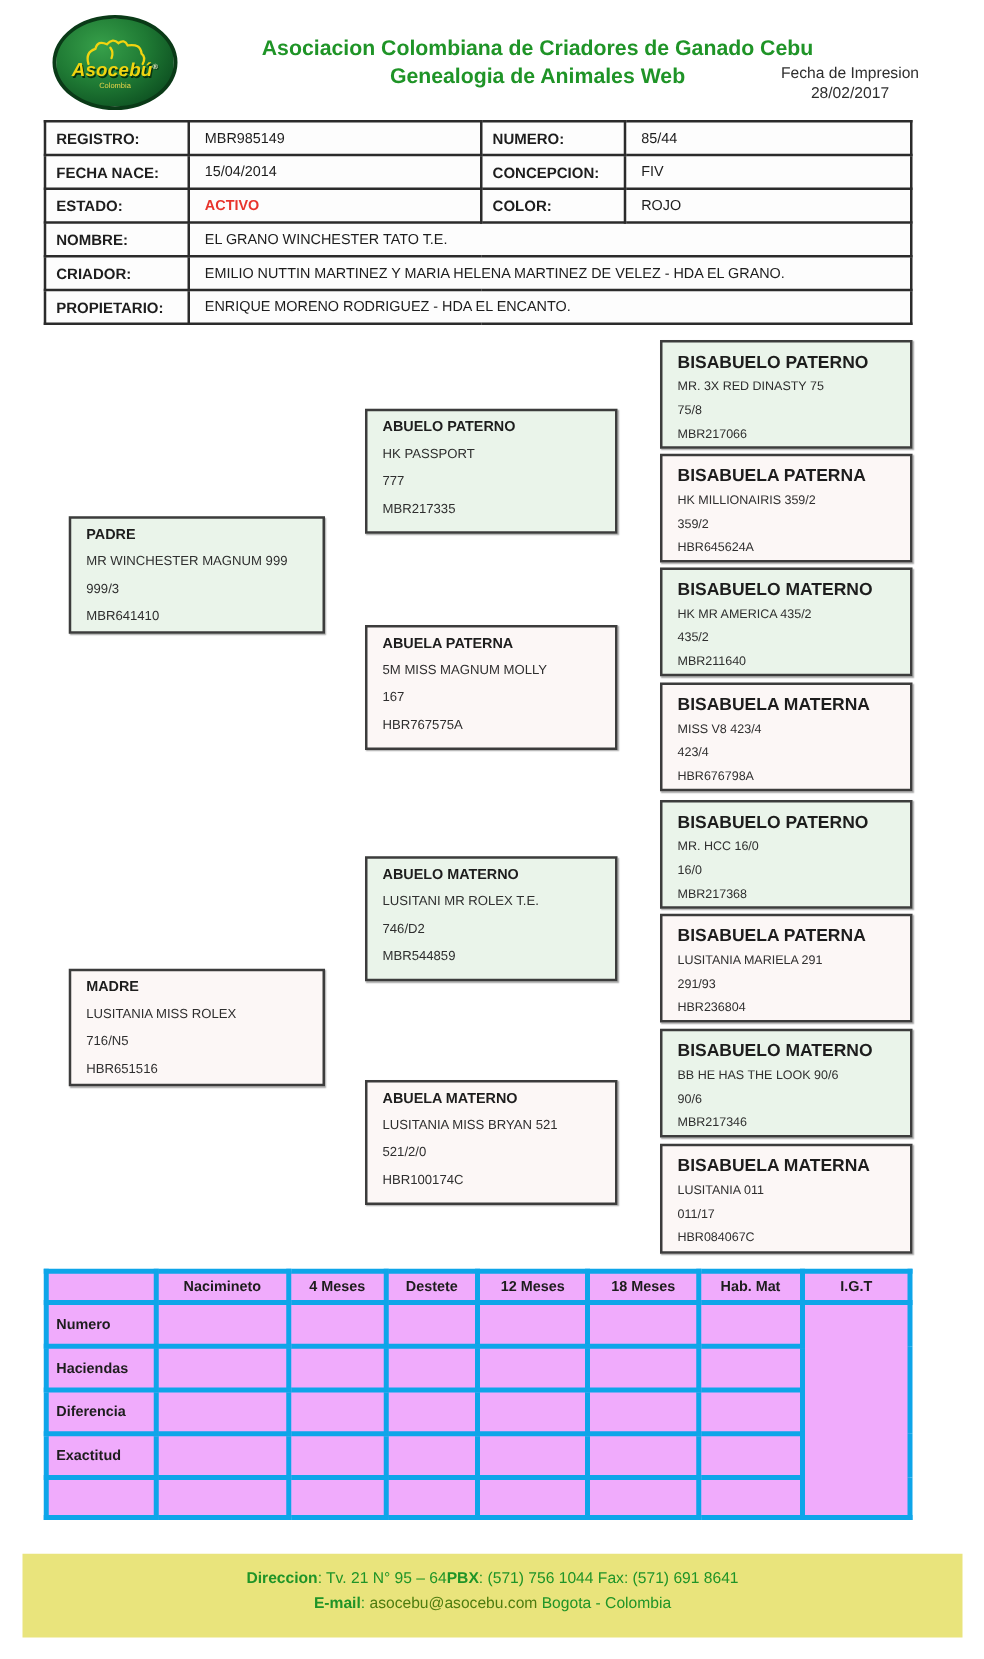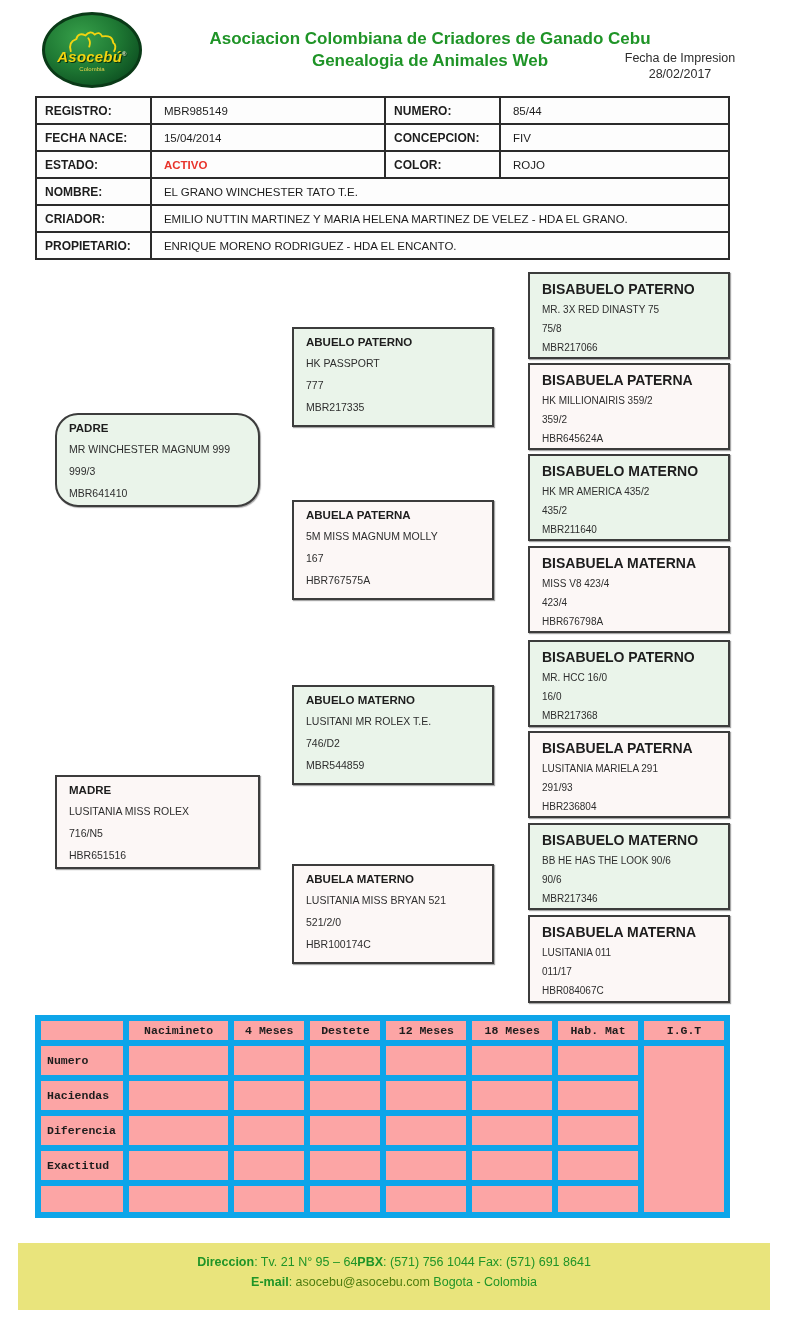--- a/index.html
+++ b/index.html
@@ -38,21 +38,21 @@
           box-shadow:1px 1px 1px rgba(60,60,60,.45); }
   .pbox.green { background:#eaf4ea; }
   .pbox.pink  { background:#fcf7f6; }
   .pbox-title { font-weight:bold; font-size:11.5px; color:#1d1d1d; margin-bottom:9px; }
   .pbox-line  { font-size:10.5px; color:#2e2e2e; margin-bottom:10px; }
   .pbox.small .pbox-title { font-size:14px; margin-bottom:7px; }
   .pbox.small .pbox-line  { font-size:10px; margin-bottom:8px; }
 
   
   .stats-table { position:absolute; left:35px; top:1015px; width:695px; border-collapse:collapse; }
-  .stats-table th, .stats-table td { border:6px solid #0ea5e9; background:#fca5a5;font-family:Liberation Mono, monospace; }
+  .stats-table th, .stats-table td { border:4px solid #0ea5e9; background:#f0abfc; }
   .stats-table thead th { height:25px; font-size:11.5px; font-weight:bold; text-align:center; }
   .stats-table .rowlabel { font-size:11.5px; font-weight:bold; text-align:left; padding-left:6px; width:88px; }
   .stats-table tbody td, .stats-table tbody th { height:35px; }
   .stats-table tr.empty-row td, .stats-table tr.empty-row th { height:32px; }
   .col-igt { width:86px; }
 
   
   .footer { position:absolute; left:18px; top:1243px; width:752px; height:67px; background:#e9e47c;
             text-align:center; padding-top:9px; color:#1f9427; font-size:12.5px; line-height:20px; }
   .footer b { font-weight:bold; }
@@ -110,21 +110,21 @@
       <th>CRIADOR:</th>
       <td colspan="3">EMILIO NUTTIN MARTINEZ Y MARIA HELENA MARTINEZ DE VELEZ - HDA EL GRANO.</td>
     </tr>
     <tr>
       <th>PROPIETARIO:</th>
       <td colspan="3">ENRIQUE MORENO RODRIGUEZ - HDA EL ENCANTO.</td>
     </tr>
   </tbody>
     </table>
 
-  <div class="pbox green" style="left:55px; top:413px; width:205px; height:94px;border-radius:23px;">
+  <div class="pbox green" style="left:55px; top:413px; width:205px; height:94px;">
     <div class="pbox-title">PADRE</div>
     <div class="pbox-line">MR WINCHESTER MAGNUM 999</div>
     <div class="pbox-line">999/3</div>
     <div class="pbox-line">MBR641410</div>
   </div>
   <div class="pbox pink" style="left:55px; top:775px; width:205px; height:94px;">
     <div class="pbox-title">MADRE</div>
     <div class="pbox-line">LUSITANIA MISS ROLEX</div>
     <div class="pbox-line">716/N5</div>
     <div class="pbox-line">HBR651516</div>

